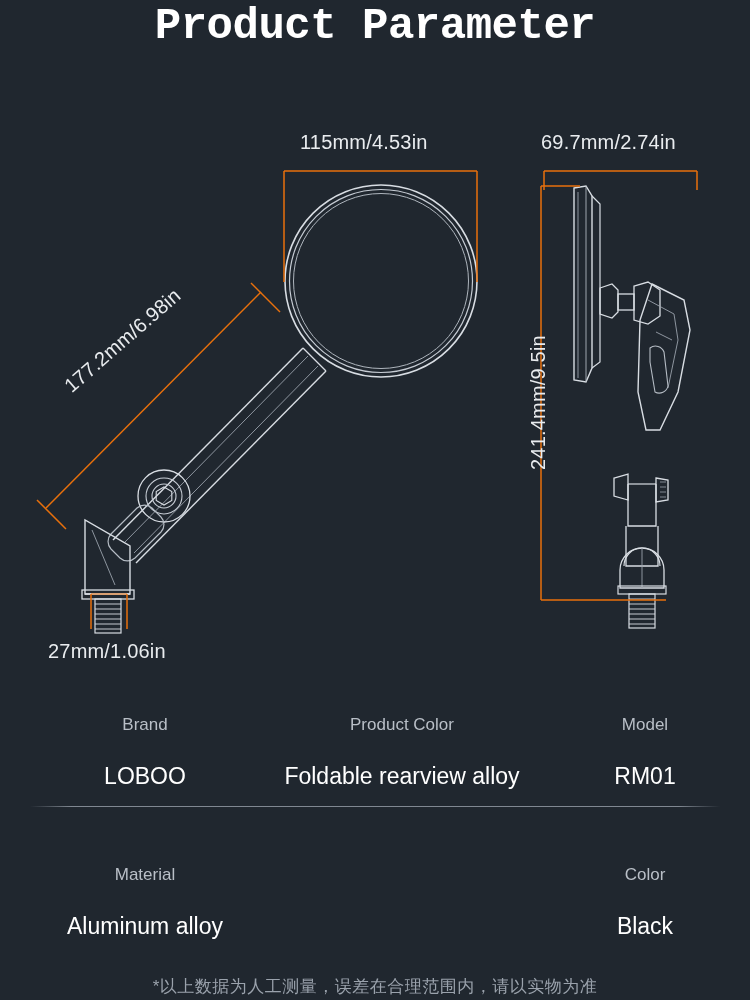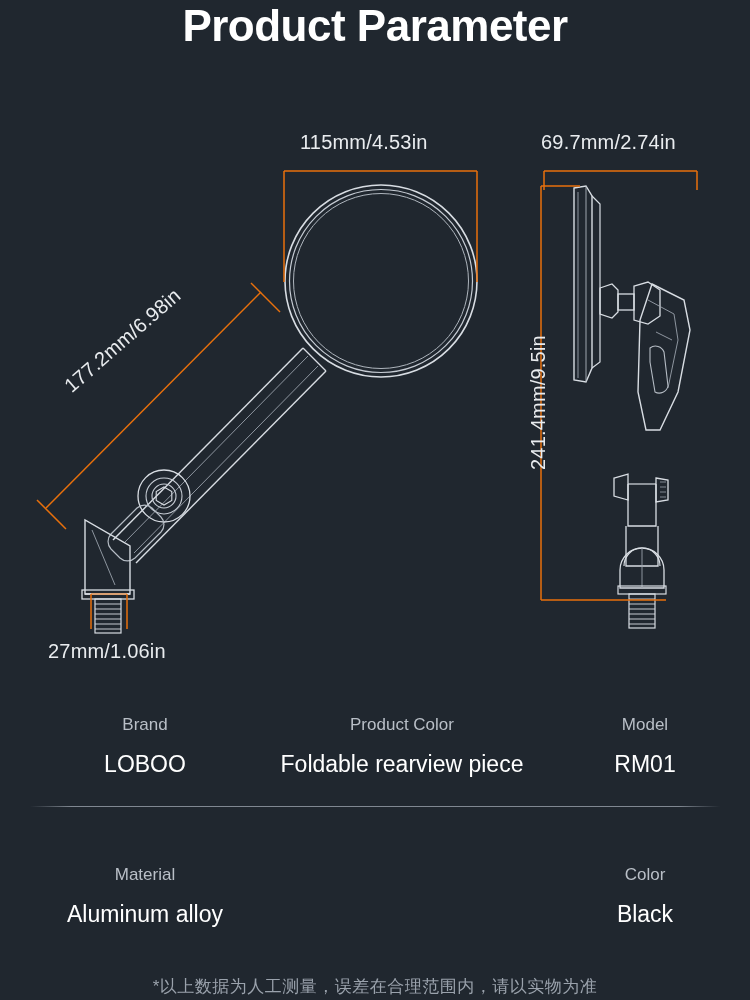--- a/index.html
+++ b/index.html
@@ -19,20 +19,21 @@
   #title {
     position:absolute;
     top:0; left:0; width:750px;
     text-align:center;
     font-size:44px;
     font-weight:bold;
     letter-spacing:-0.5px;
     color:#ffffff;
     line-height:50px;
     padding-top:1px;
+    font-family:Liberation Mono, monospace;
   }
 
   
   #drawing {
     position:absolute;
     top:0; left:0;
     width:750px; height:710px;
   }
 
   
@@ -80,21 +81,21 @@
   .spec-label {
     color:#b9bfc7;
     font-size:17px;
     line-height:26px;
     white-space:nowrap;
   }
   .spec-value {
     color:#ffffff;
     font-size:23px;
     line-height:34px;
-    margin-top:9px;
+    margin-top:21px;
     white-space:nowrap;
   }
   .spec-value .sub { font-size:15px; color:#e6e9ed; }
 
   #spec-divider {
     position:absolute;
     left:30px; top:806px;
     width:690px; height:1px;
     background:linear-gradient(90deg,
       rgba(160,168,178,0) 0%,
@@ -277,21 +278,21 @@
 
   <div id="spec-table">
 
     <div class="spec-row">
       <div class="spec-cell c0">
         <div class="spec-label">Brand</div>
         <div class="spec-value">LOBOO</div>
       </div>
       <div class="spec-cell c1">
         <div class="spec-label">Product Color</div>
-        <div class="spec-value">Foldable rearview piece</div>
+        <div class="spec-value">Foldable rearview alloy</div>
       </div>
       <div class="spec-cell c2">
         <div class="spec-label">Model</div>
         <div class="spec-value">RM01</div>
       </div>
     </div>
 
     <div class="spec-row" style="margin-top:56px;">
       <div class="spec-cell c0">
         <div class="spec-label">Material</div>

